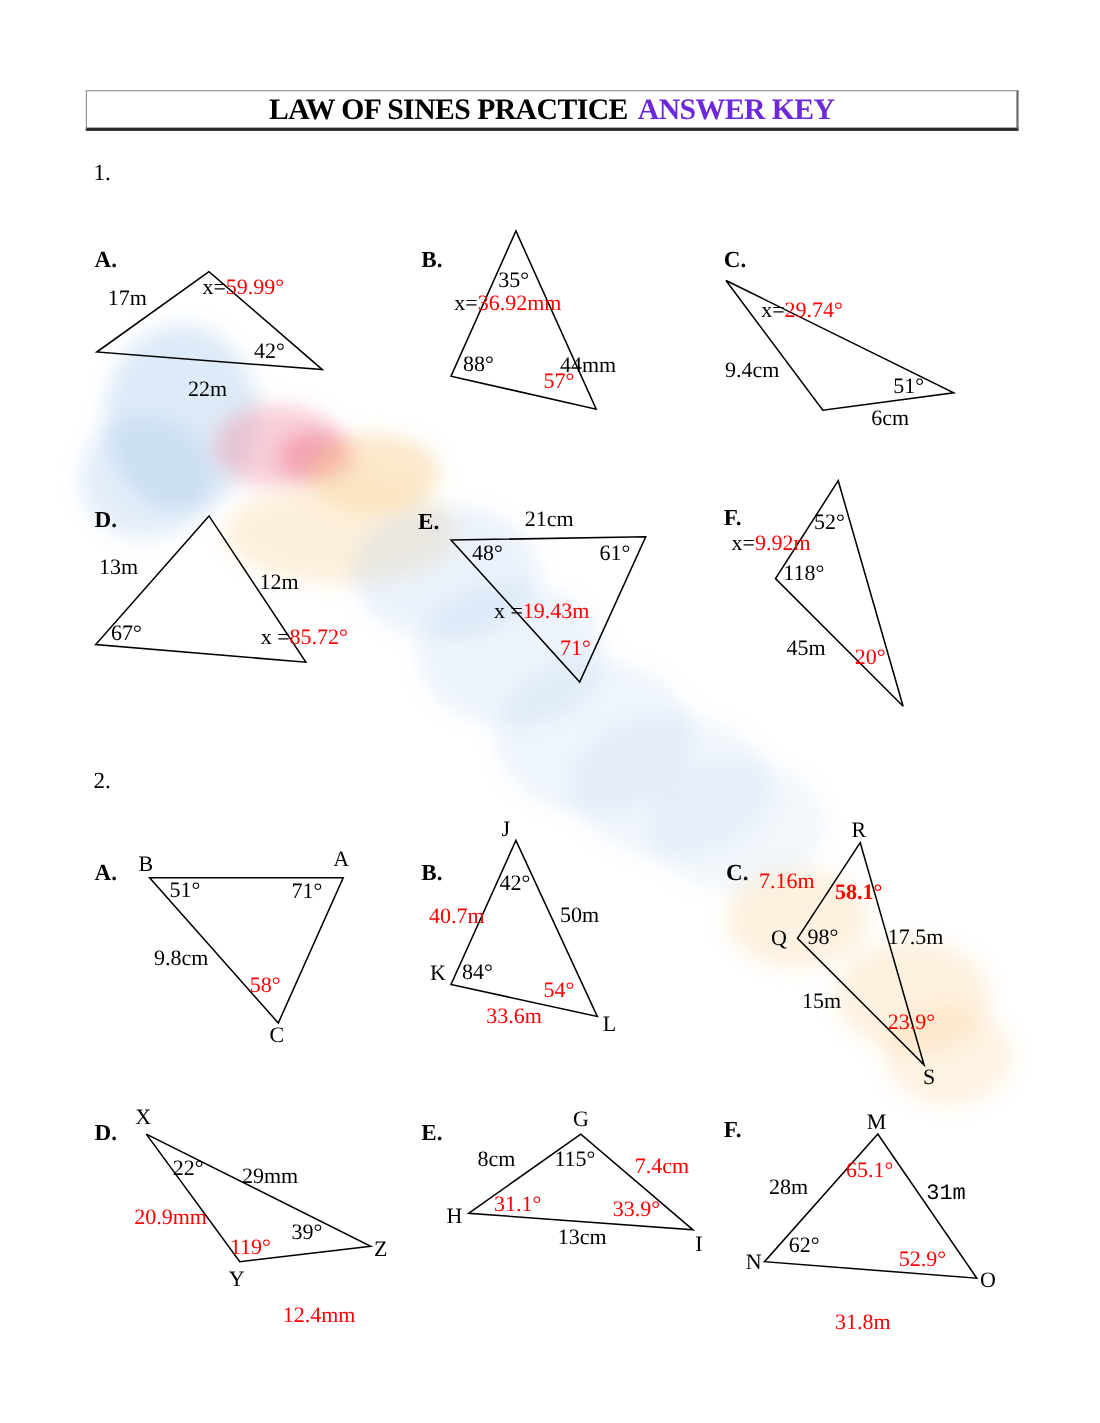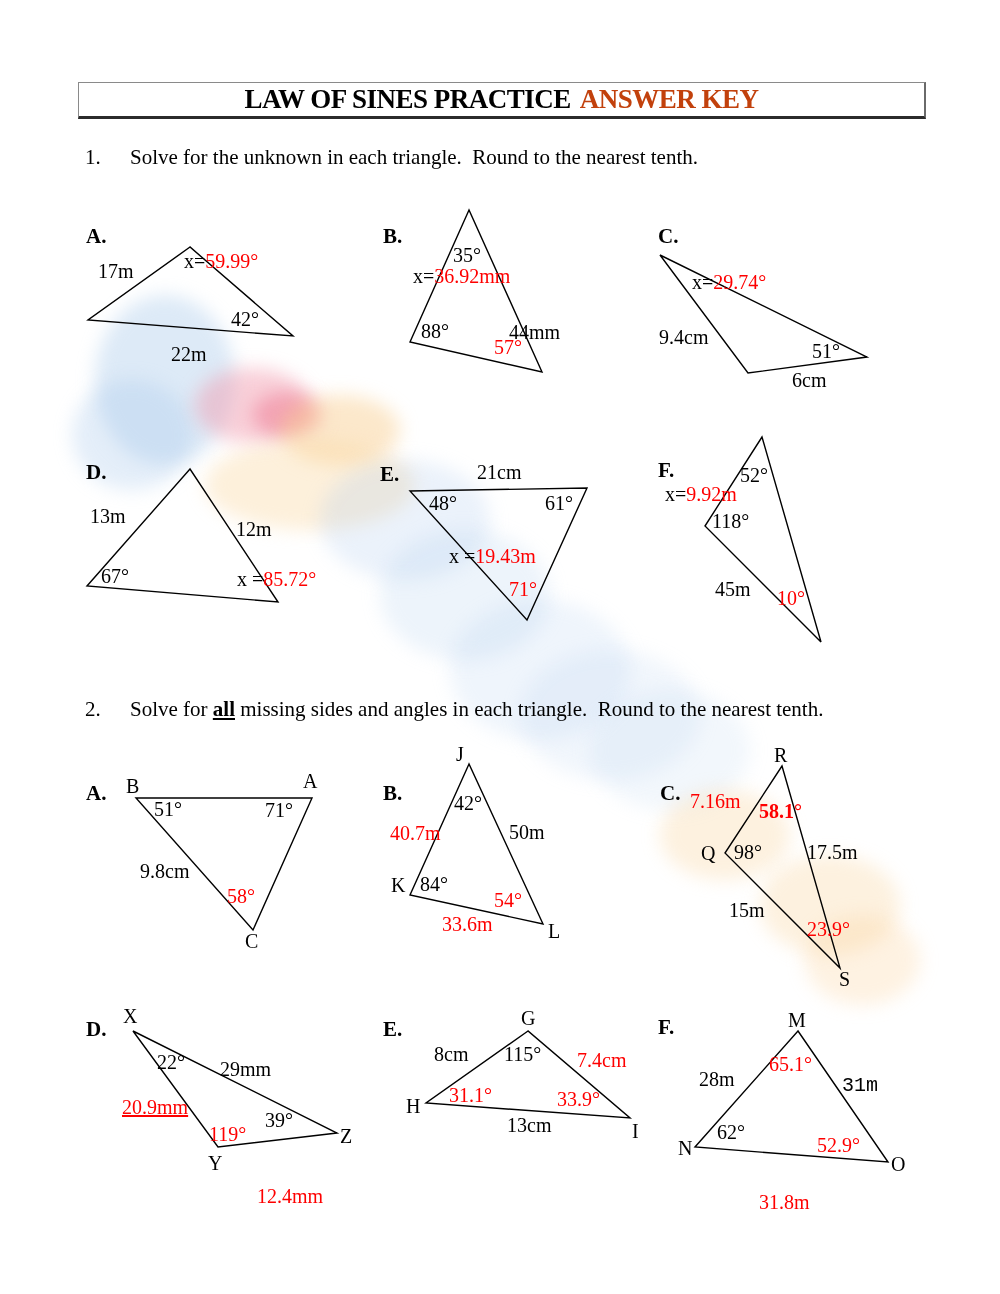--- a/index.html
+++ b/index.html
@@ -5,21 +5,21 @@
   html,body{margin:0;padding:0;background:#fff;}
   .page{position:relative;width:1000px;height:1294px;background:#ffffff;overflow:hidden;
         font-family:"Liberation Serif","DejaVu Serif",serif;color:#000;}
   
   .blob{position:absolute;border-radius:50%;filter:blur(9px);pointer-events:none;}
   
   .title-box{position:absolute;left:78px;top:82px;width:845px;height:33px;
              border:1px solid #8a8a8a;border-right:2px solid #6a6a6a;border-bottom:3px solid #2b2b2b;
              display:flex;align-items:center;justify-content:center;background:transparent;}
   .title-text{font-weight:bold;font-size:27px;letter-spacing:-0.5px;white-space:pre;}
-  .title-red{color:#c2410c;margin-left:9px;}
+  .title-red{color:#6d28d9;margin-left:9px;}
   
   .qnum{position:absolute;font-size:21px;}
   .qtext{position:absolute;font-size:21px;white-space:pre;}
   
   svg.tri{position:absolute;overflow:visible;}
   svg.tri polygon{fill:none;stroke:#000;stroke-width:1.4;}
   
   .lbl{position:absolute;font-size:20px;line-height:1.05;white-space:nowrap;}
   .red{color:#fe0000;}
   .plabel{position:absolute;font-size:21px;font-weight:bold;line-height:1;}
@@ -45,21 +45,20 @@
     <div class="blob" style="left:660px;top:790px;width:130px;height:90px;background:rgba(250,210,150,.30);"></div>
     <div class="blob" style="left:760px;top:855px;width:140px;height:100px;background:rgba(250,210,150,.30);"></div>
     <div class="blob" style="left:805px;top:915px;width:115px;height:90px;background:rgba(250,210,150,.28);"></div>
   </div>
 
   <div class="title-box">
     <div class="title-text"><span>LAW OF SINES PRACTICE</span><span class="title-red">ANSWER KEY</span></div>
   </div>
 
   <span class="qnum" style="left:85px;top:145px;">1.</span>
-  <span class="qtext" style="left:130px;top:145px;">Solve for the unknown in each triangle.  Round to the nearest tenth.</span>
 
   <span class="plabel" style="left:86px;top:226px;">A.</span>
   <svg class="tri" style="left:80px;top:240px;" width="220" height="106">
       <polygon points="110,7 8,80 213,96"></polygon>
     </svg>
   <span class="lbl" style="left:98px;top:261px;">17m</span>
   <span class="lbl" style="left:184px;top:251px;"><span>x=</span><span class="red">59.99°</span></span>
   <span class="lbl" style="left:231px;top:309px;">42°</span>
   <span class="lbl" style="left:171px;top:344px;">22m</span>
 
@@ -102,24 +101,23 @@
   <span class="lbl red" style="left:509px;top:579px;">71°</span>
 
   <span class="plabel" style="left:658px;top:460px;">F.</span>
   <svg class="tri" style="left:700px;top:432px;" width="126" height="215">
       <polygon points="62,5 5,94 121,210"></polygon>
     </svg>
   <span class="lbl" style="left:740px;top:465px;">52°</span>
   <span class="lbl" style="left:665px;top:484px;"><span>x=</span><span class="red">9.92m</span></span>
   <span class="lbl" style="left:712px;top:511px;">118°</span>
   <span class="lbl" style="left:715px;top:579px;">45m</span>
-  <span class="lbl red" style="left:777px;top:588px;">10°</span>
+  <span class="lbl red" style="left:777px;top:588px;">20°</span>
 
   <span class="qnum" style="left:85px;top:697px;">2.</span>
-  <span class="qtext" style="left:130px;top:697px;"><span>Solve for </span><span class="emph">all</span><span> missing sides and angles in each triangle.  Round to the nearest tenth.</span></span>
 
   <span class="plabel" style="left:86px;top:783px;">A.</span>
   <svg class="tri" style="left:131px;top:793px;" width="186" height="142">
       <polygon points="5,5 181,5 122,137"></polygon>
     </svg>
   <span class="lbl" style="left:126px;top:776px;">B</span>
   <span class="lbl" style="left:303px;top:771px;">A</span>
   <span class="lbl" style="left:154px;top:799px;">51°</span>
   <span class="lbl" style="left:265px;top:800px;">71°</span>
   <span class="lbl" style="left:140px;top:861px;">9.8cm</span>
@@ -154,21 +152,21 @@
   <span class="lbl red" style="left:807px;top:919px;">23.9°</span>
   <span class="lbl" style="left:839px;top:969px;">S</span>
 
   <span class="plabel" style="left:86px;top:1019px;">D.</span>
   <svg class="tri" style="left:128px;top:1026px;" width="214" height="126">
       <polygon points="5,5 90,121 209,107"></polygon>
     </svg>
   <span class="lbl" style="left:123px;top:1006px;">X</span>
   <span class="lbl" style="left:157px;top:1052px;">22°</span>
   <span class="lbl" style="left:220px;top:1059px;">29mm</span>
-  <span class="lbl red" style="left:122px;top:1097px;text-decoration:underline;">20.9mm</span>
+  <span class="lbl red" style="left:122px;top:1097px;">20.9mm</span>
   <span class="lbl red" style="left:209px;top:1124px;">119°</span>
   <span class="lbl" style="left:265px;top:1110px;">39°</span>
   <span class="lbl" style="left:208px;top:1153px;">Y</span>
   <span class="lbl red" style="left:257px;top:1150px;margin-top:36px;">12.4mm</span>
   <span class="lbl" style="left:340px;top:1126px;">Z</span>
 
   <span class="plabel" style="left:383px;top:1019px;">E.</span>
   <svg class="tri" style="left:421px;top:1026px;" width="214" height="97">
       <polygon points="107,5 5,77 209,92"></polygon>
     </svg>

